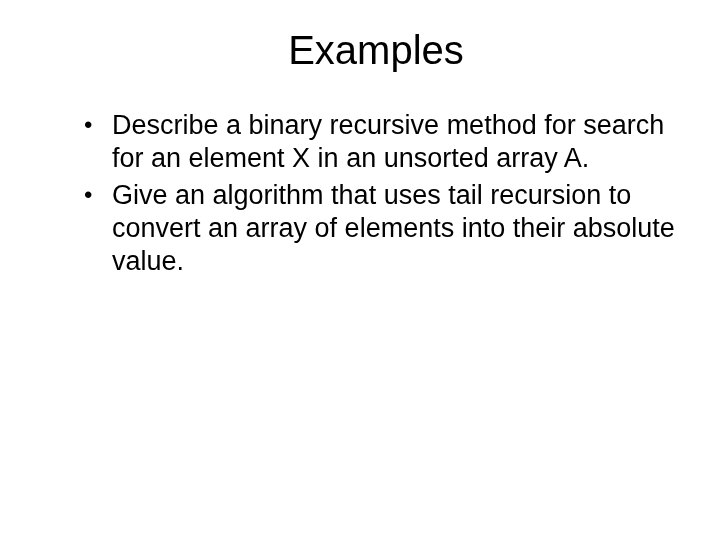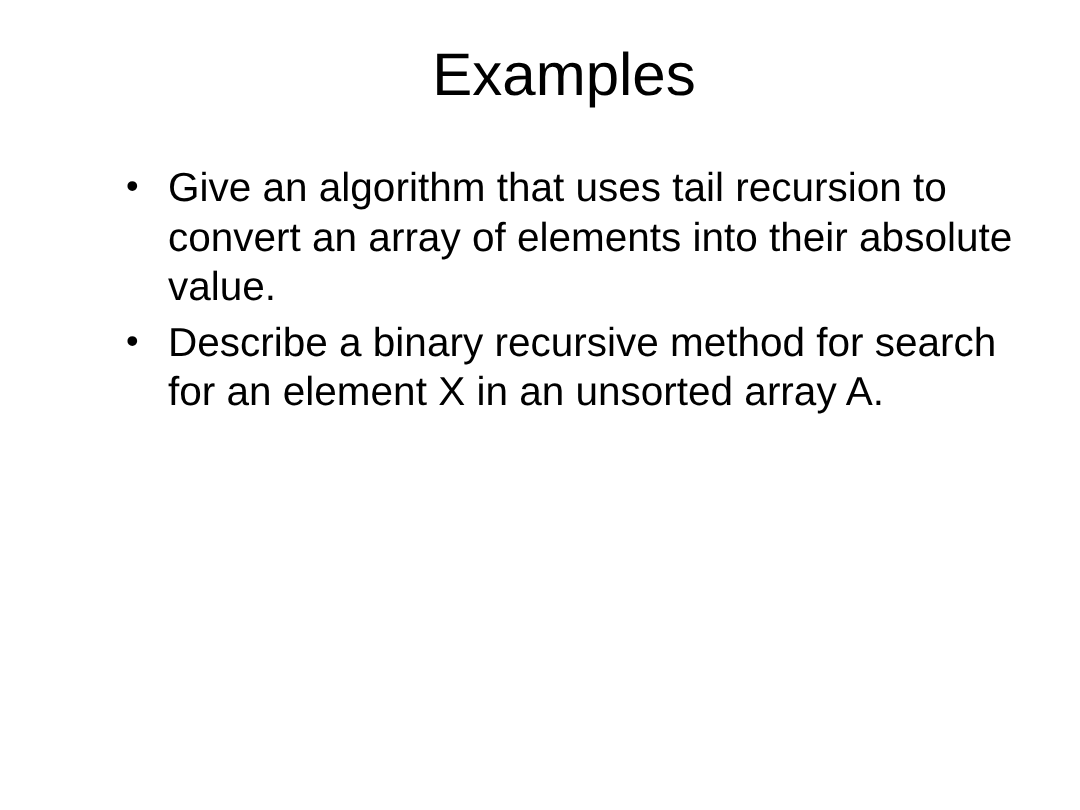--- a/index.html
+++ b/index.html
@@ -44,16 +44,16 @@
     font-size: 24px;
     line-height: 1.3;
   }
 </style>
 </head>
 <body>
 
 <div class="slide">
   <h1 class="title">Examples</h1>
   <ul class="bullets">
+    <li>Describe a binary recursive method for search for an element X in an unsorted array A.</li>
     <li>Give an algorithm that uses tail recursion to convert an array of elements into their absolute value.</li>
-    <li>Describe a binary recursive method for search for an element X in an unsorted array A.</li>
   </ul>
 </div>
 
 </body></html>

